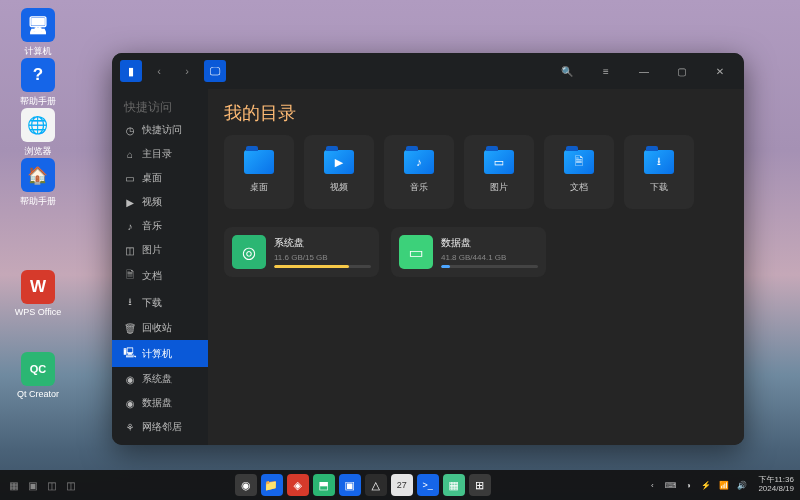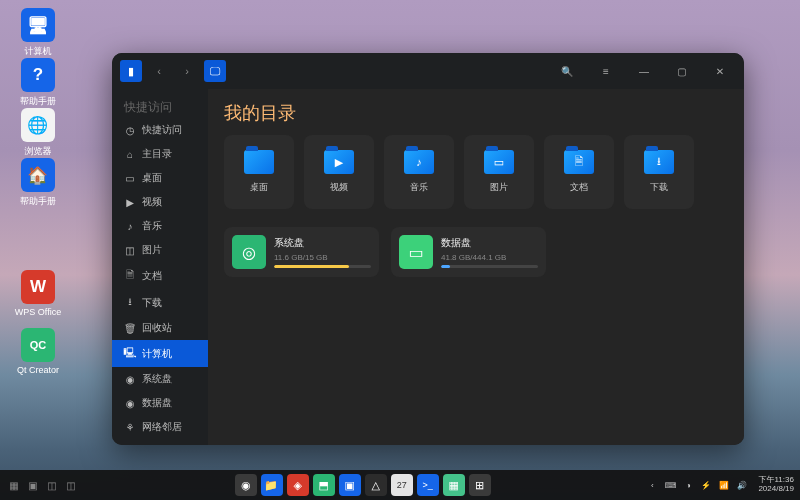--- a/index.html
+++ b/index.html
@@ -8,21 +8,21 @@
 
 .desktop {
   width: 100%; height: 100%;
   background: linear-gradient(to bottom, #b09bc0 0%, #a591b4 30%, #c5a8b8 55%, #6f8aa0 75%, #4a6278 90%, #3a4f63 100%);
   position: relative;
 }
 
 
 .di { position:absolute; width:56px; text-align:center; color:#fff; font-size:9px; cursor:pointer; }
 .di .box { width:34px; height:34px; margin:0 auto 3px; border-radius:6px; display:flex; align-items:center; justify-content:center; font-size:17px; font-weight:bold; color:#fff; }
-.di-0{top:8px;left:10px}.di-1{top:58px;left:10px}.di-2{top:108px;left:10px}.di-3{top:158px;left:10px}.di-5{top:265px;left:10px}.di-6{top:328px;left:10px}
+.di-0{top:8px;left:10px}.di-1{top:58px;left:10px}.di-2{top:108px;left:10px}.di-3{top:158px;left:10px}.di-5{top:265px;left:10px}.di-6{top:352px;left:10px}
 
 
 .fm {
   position:absolute; top:53px; left:112px; width:632px; height:392px;
   background:#252525; border-radius:10px; box-shadow:0 8px 30px rgba(0,0,0,0.5);
   display:flex; flex-direction:column; overflow:hidden;
 }
 .titlebar { height:38px; background:#1e2022; display:flex; align-items:center; padding:0 8px; }
 .tb-left { display:flex; gap:6px; align-items:center; }
 .tb-btn { width:22px; height:22px; border-radius:3px; display:flex; align-items:center; justify-content:center; color:#888; cursor:pointer; font-size:11px; }

